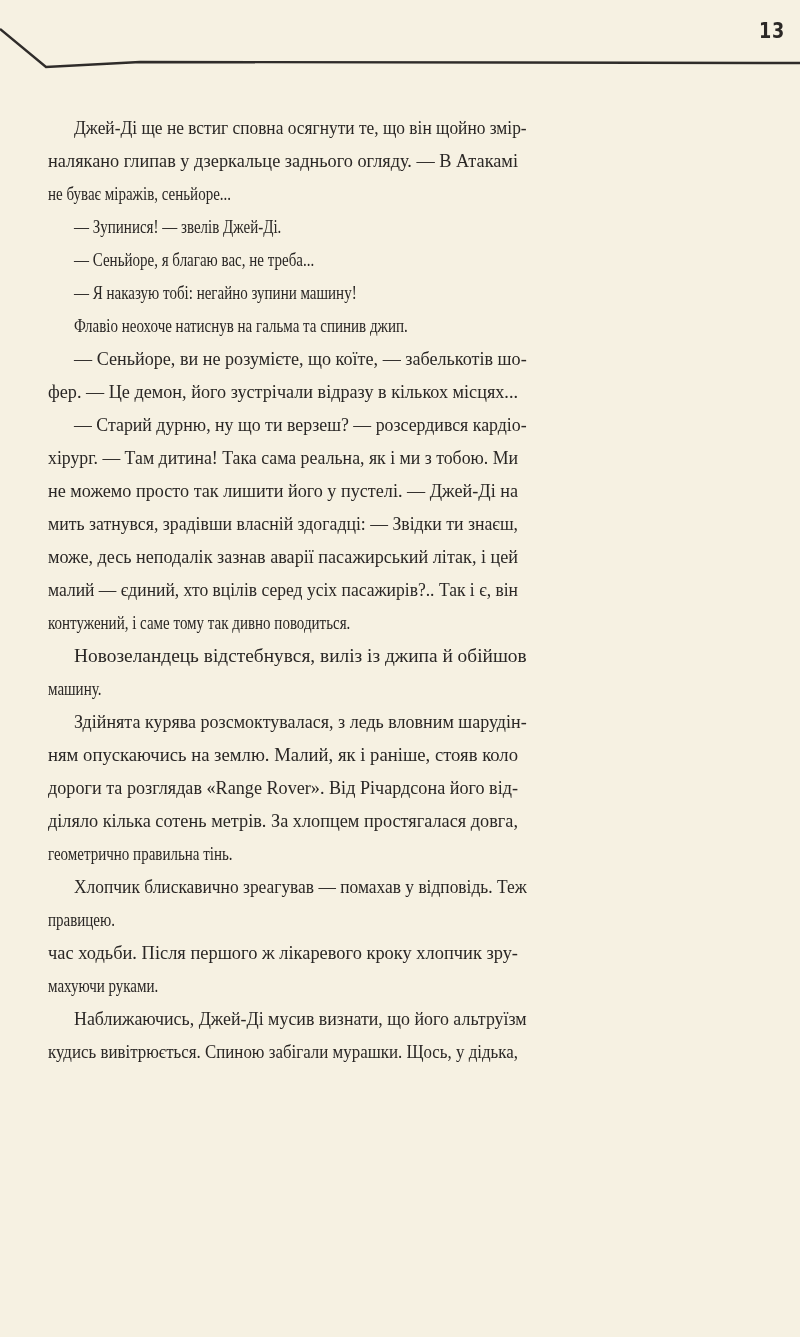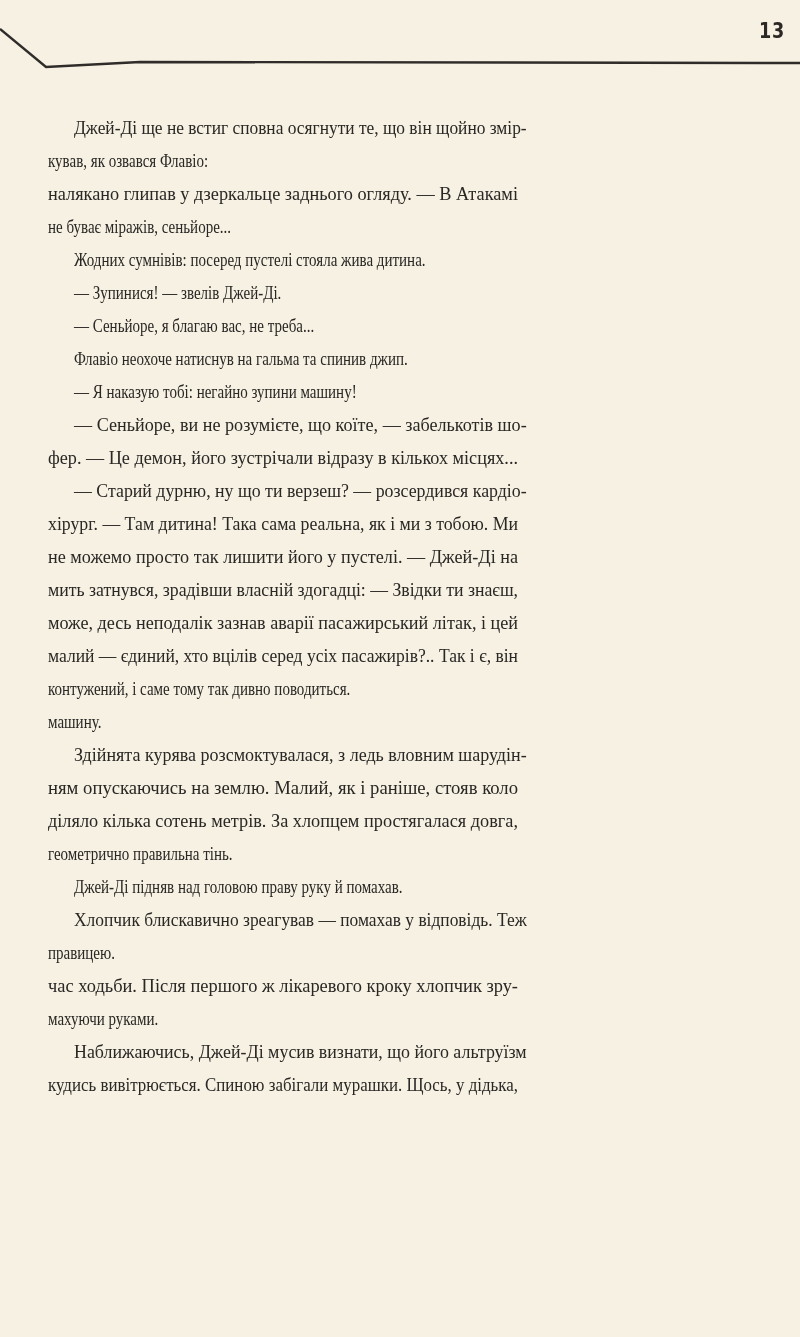--- a/index.html
+++ b/index.html
@@ -34,42 +34,41 @@
 <body>
 
 <svg class="header-rule" viewBox="0 0 800 80" width="800" height="80">
   <polyline points="0,29 46,67 140,62 800,63" fill="none" stroke="#2f2c2a" stroke-width="2.4" stroke-linejoin="miter"></polyline>
 </svg>
 
 <div class="page-number">13</div>
 
 <div class="text-block" id="text-block">
   <div class="line indent"><span style="display: inline-block; white-space: nowrap; transform-origin: left center; transform: scaleX(0.914748);">Джей-Ді ще не встиг сповна осягнути те, що він щойно змір-</span></div>
-  <div class="line"><span style="display: inline-block; white-space: nowrap; transform-origin: left center; transform: scaleX(0.79);">кував, як озвався Флавіо:</span></div>
   <div class="line"><span style="display: inline-block; white-space: nowrap; transform-origin: left center; transform: scaleX(0.961862);">налякано глипав у дзеркальце заднього огляду. — В Атакамі</span></div>
   <div class="line"><span style="display: inline-block; white-space: nowrap; transform-origin: left center; transform: scaleX(0.79);">не буває міражів, сеньйоре...</span></div>
-  <div class="line indent"><span style="display: inline-block; white-space: nowrap; transform-origin: left center; transform: scaleX(0.79);">Жодних сумнівів: посеред пустелі стояла жива дитина.</span></div>
   <div class="line indent"><span style="display: inline-block; white-space: nowrap; transform-origin: left center; transform: scaleX(0.79);">— Зупинися! — звелів Джей-Ді.</span></div>
   <div class="line indent"><span style="display: inline-block; white-space: nowrap; transform-origin: left center; transform: scaleX(0.79);">— Сеньйоре, я благаю вас, не треба...</span></div>
+  <div class="line indent"><span style="display: inline-block; white-space: nowrap; transform-origin: left center; transform: scaleX(0.79);">— Я наказую тобі: негайно зупини машину!</span></div>
   <div class="line indent"><span style="display: inline-block; white-space: nowrap; transform-origin: left center; transform: scaleX(0.79);">Флавіо неохоче натиснув на гальма та спинив джип.</span></div>
-  <div class="line indent"><span style="display: inline-block; white-space: nowrap; transform-origin: left center; transform: scaleX(0.79);">— Я наказую тобі: негайно зупини машину!</span></div>
   <div class="line indent"><span style="display: inline-block; white-space: nowrap; transform-origin: left center; transform: scaleX(0.954112);">— Сеньйоре, ви не розумієте, що коїте, — забелькотів шо-</span></div>
   <div class="line"><span style="display: inline-block; white-space: nowrap; transform-origin: left center; transform: scaleX(0.95652);">фер. — Це демон, його зустрічали відразу в кількох місцях...</span></div>
   <div class="line indent"><span style="display: inline-block; white-space: nowrap; transform-origin: left center; transform: scaleX(0.938798);">— Старий дурню, ну що ти верзеш? — розсердився кардіо-</span></div>
   <div class="line"><span style="display: inline-block; white-space: nowrap; transform-origin: left center; transform: scaleX(0.935207);">хірург. — Там дитина! Така сама реальна, як і ми з тобою. Ми</span></div>
   <div class="line"><span style="display: inline-block; white-space: nowrap; transform-origin: left center; transform: scaleX(0.955912);">не можемо просто так лишити його у пустелі. — Джей-Ді на</span></div>
   <div class="line"><span style="display: inline-block; white-space: nowrap; transform-origin: left center; transform: scaleX(0.93422);">мить затнувся, зрадівши власній здогадці: — Звідки ти знаєш,</span></div>
   <div class="line"><span style="display: inline-block; white-space: nowrap; transform-origin: left center; transform: scaleX(0.954618);">може, десь неподалік зазнав аварії пасажирський літак, і цей</span></div>
   <div class="line"><span style="display: inline-block; white-space: nowrap; transform-origin: left center; transform: scaleX(0.923795);">малий — єдиний, хто вцілів серед усіх пасажирів?.. Так і є, він</span></div>
   <div class="line"><span style="display: inline-block; white-space: nowrap; transform-origin: left center; transform: scaleX(0.79);">контужений, і саме тому так дивно поводиться.</span></div>
+  <div class="line indent"><span style="display: inline-block; white-space: nowrap; transform-origin: left center; transform: scaleX(1.01983);">Новозеландець відстебнувся, виліз із джипа й обійшов</span></div>
   <div class="line"><span style="display: inline-block; white-space: nowrap; transform-origin: left center; transform: scaleX(0.79);">машину.</span></div>
   <div class="line indent"><span style="display: inline-block; white-space: nowrap; transform-origin: left center; transform: scaleX(0.948717);">Здійнята курява розсмоктувалася, з ледь вловним шарудін-</span></div>
   <div class="line"><span style="display: inline-block; white-space: nowrap; transform-origin: left center; transform: scaleX(0.982685);">ням опускаючись на землю. Малий, як і раніше, стояв коло</span></div>
+  <div class="line"><span style="display: inline-block; white-space: nowrap; transform-origin: left center; transform: scaleX(0.955123);">дороги та розглядав «Range Rover». Від Річардсона його від-</span></div>
   <div class="line"><span style="display: inline-block; white-space: nowrap; transform-origin: left center; transform: scaleX(0.961411);">діляло кілька сотень метрів. За хлопцем простягалася довга,</span></div>
   <div class="line"><span style="display: inline-block; white-space: nowrap; transform-origin: left center; transform: scaleX(0.79);">геометрично правильна тінь.</span></div>
-  <div class="line indent"><span style="display: inline-block; white-space: nowrap; transform-origin: left center; transform: scaleX(0.79);">Джей-Ді підняв над головою праву руку й помахав.</span></div>
   <div class="line indent"><span style="display: inline-block; white-space: nowrap; transform-origin: left center; transform: scaleX(0.916774);">Хлопчик блискавично зреагував — помахав у відповідь. Теж</span></div>
   <div class="line"><span style="display: inline-block; white-space: nowrap; transform-origin: left center; transform: scaleX(0.79);">правицею.</span></div>
   <div class="line"><span style="display: inline-block; white-space: nowrap; transform-origin: left center; transform: scaleX(0.969051);">час ходьби. Після першого ж лікаревого кроку хлопчик зру-</span></div>
   <div class="line"><span style="display: inline-block; white-space: nowrap; transform-origin: left center; transform: scaleX(0.79);">махуючи руками.</span></div>
   <div class="line indent"><span style="display: inline-block; white-space: nowrap; transform-origin: left center; transform: scaleX(0.941788);">Наближаючись, Джей-Ді мусив визнати, що його альтруїзм</span></div>
   <div class="line"><span style="display: inline-block; white-space: nowrap; transform-origin: left center; transform: scaleX(0.890081);">кудись вивітрюється. Спиною забігали мурашки. Щось, у дідька,</span></div>
 </div>
 
 </body></html>

